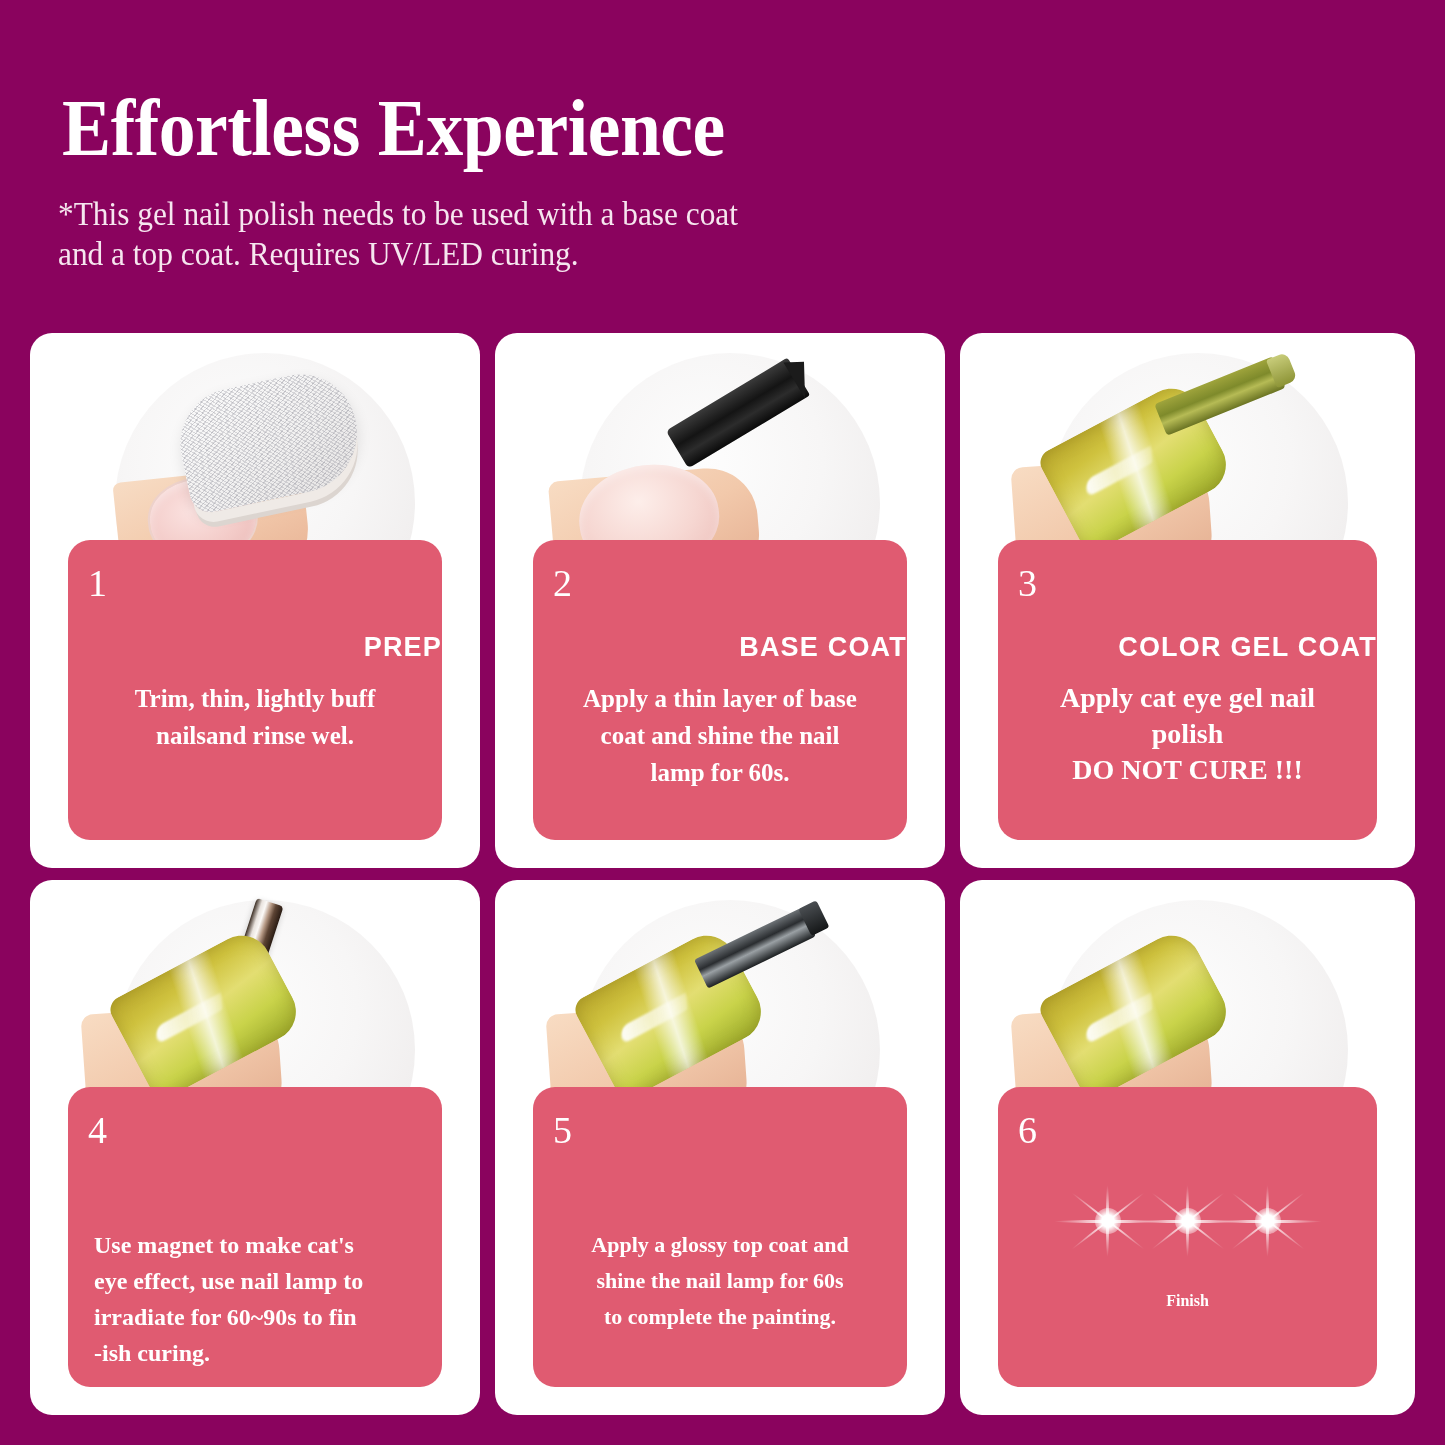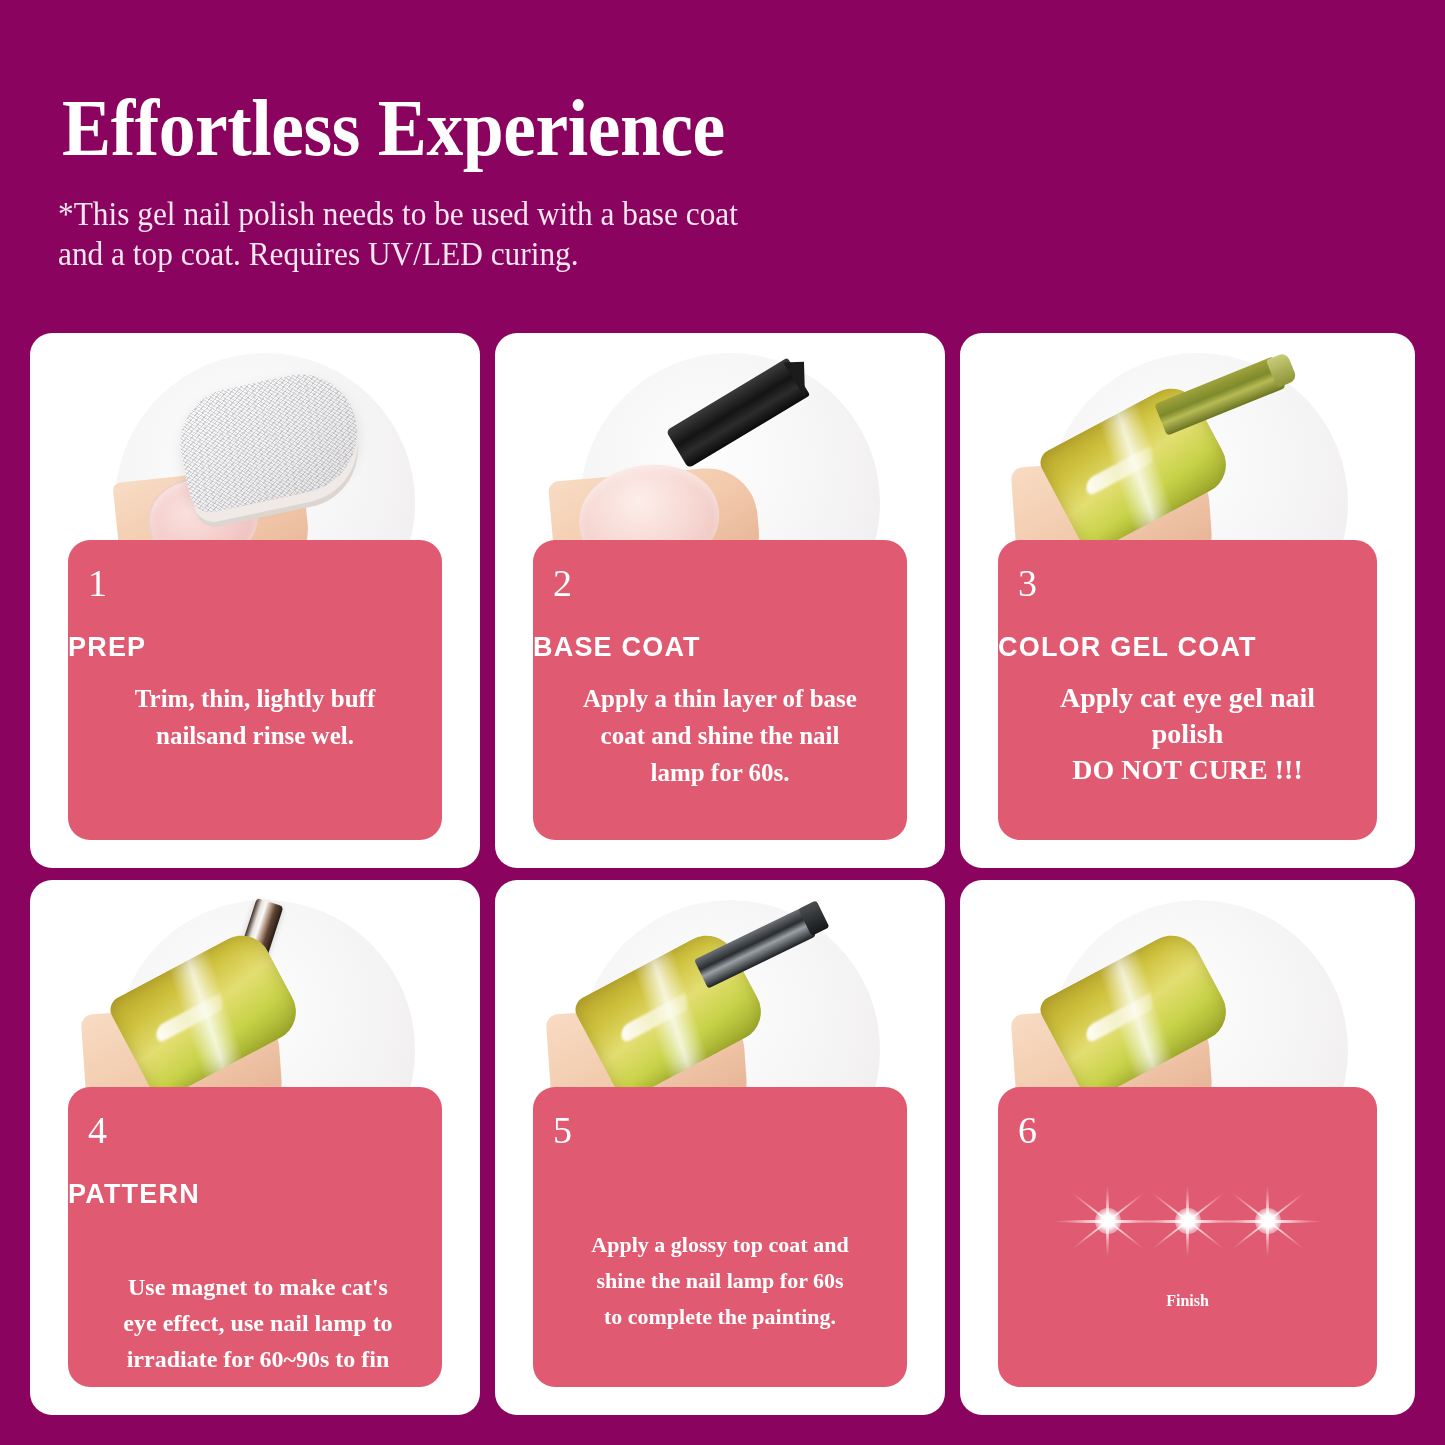--- a/index.html
+++ b/index.html
@@ -84,39 +84,39 @@
     left:20px; top:24px;
     font-family:"Liberation Serif", serif;
     font-size:38px;
     font-weight:400;
     color:#FFFFFF;
     line-height:1;
   }
   .step-title {
     position:absolute;
     left:0; right:0; top:92px;
-    text-align:left;
+    text-align:right;
     font-family:"Liberation Sans", sans-serif;
     font-weight:700;
     font-size:27px;
     letter-spacing:1.2px;
     color:#FFFFFF;
   }
   .step-desc {
     position:absolute;
     left:30px; right:30px; top:140px;
     text-align:center;
     font-family:"Liberation Serif", serif;
     font-weight:700;
     font-size:25px;
     line-height:37px;
     color:#FFFFFF;
     white-space:pre-line;
   }
-  .card-4 .step-desc { font-size:24px; line-height:36px; text-align:center; left:26px; right:20px;margin-top:42px; }
+  .card-4 .step-desc { font-size:24px; line-height:36px; text-align:left; left:26px; right:20px; }
   .card-5 .step-desc { font-size:22px; line-height:36px; }
   .card-3 .step-desc { font-size:28px; line-height:36px; }
   .card-6 .step-desc { top:195px; font-size:16px; }
 
   
   .art { position:absolute; inset:0; }
 
   .finger {
     position:absolute;
     background:linear-gradient(118deg,#f3cdb0 0%,#f7d9c0 28%,#f1c4a6 62%,#e3ab8c 100%);
@@ -364,21 +364,20 @@
         <div class="magnet c4-magnet-top"></div>
         <div class="g-finger"></div>
         <div class="g-nail">
           <div class="g-streak"></div>
         </div>
         <div class="magnet c4-magnet-bot"></div>
       </div>
     </div>
     <div class="panel">
       <div class="step-num">4</div>
-      <div class="step-title">PATTERN</div>
       <div class="step-desc">Use magnet to make cat's
 eye effect, use nail lamp to
 irradiate for 60~90s to fin
 -ish curing.</div>
     </div>
   </div>
 
   <div class="card card-5">
     <div class="photo">
       <div class="photo-circle"></div>

